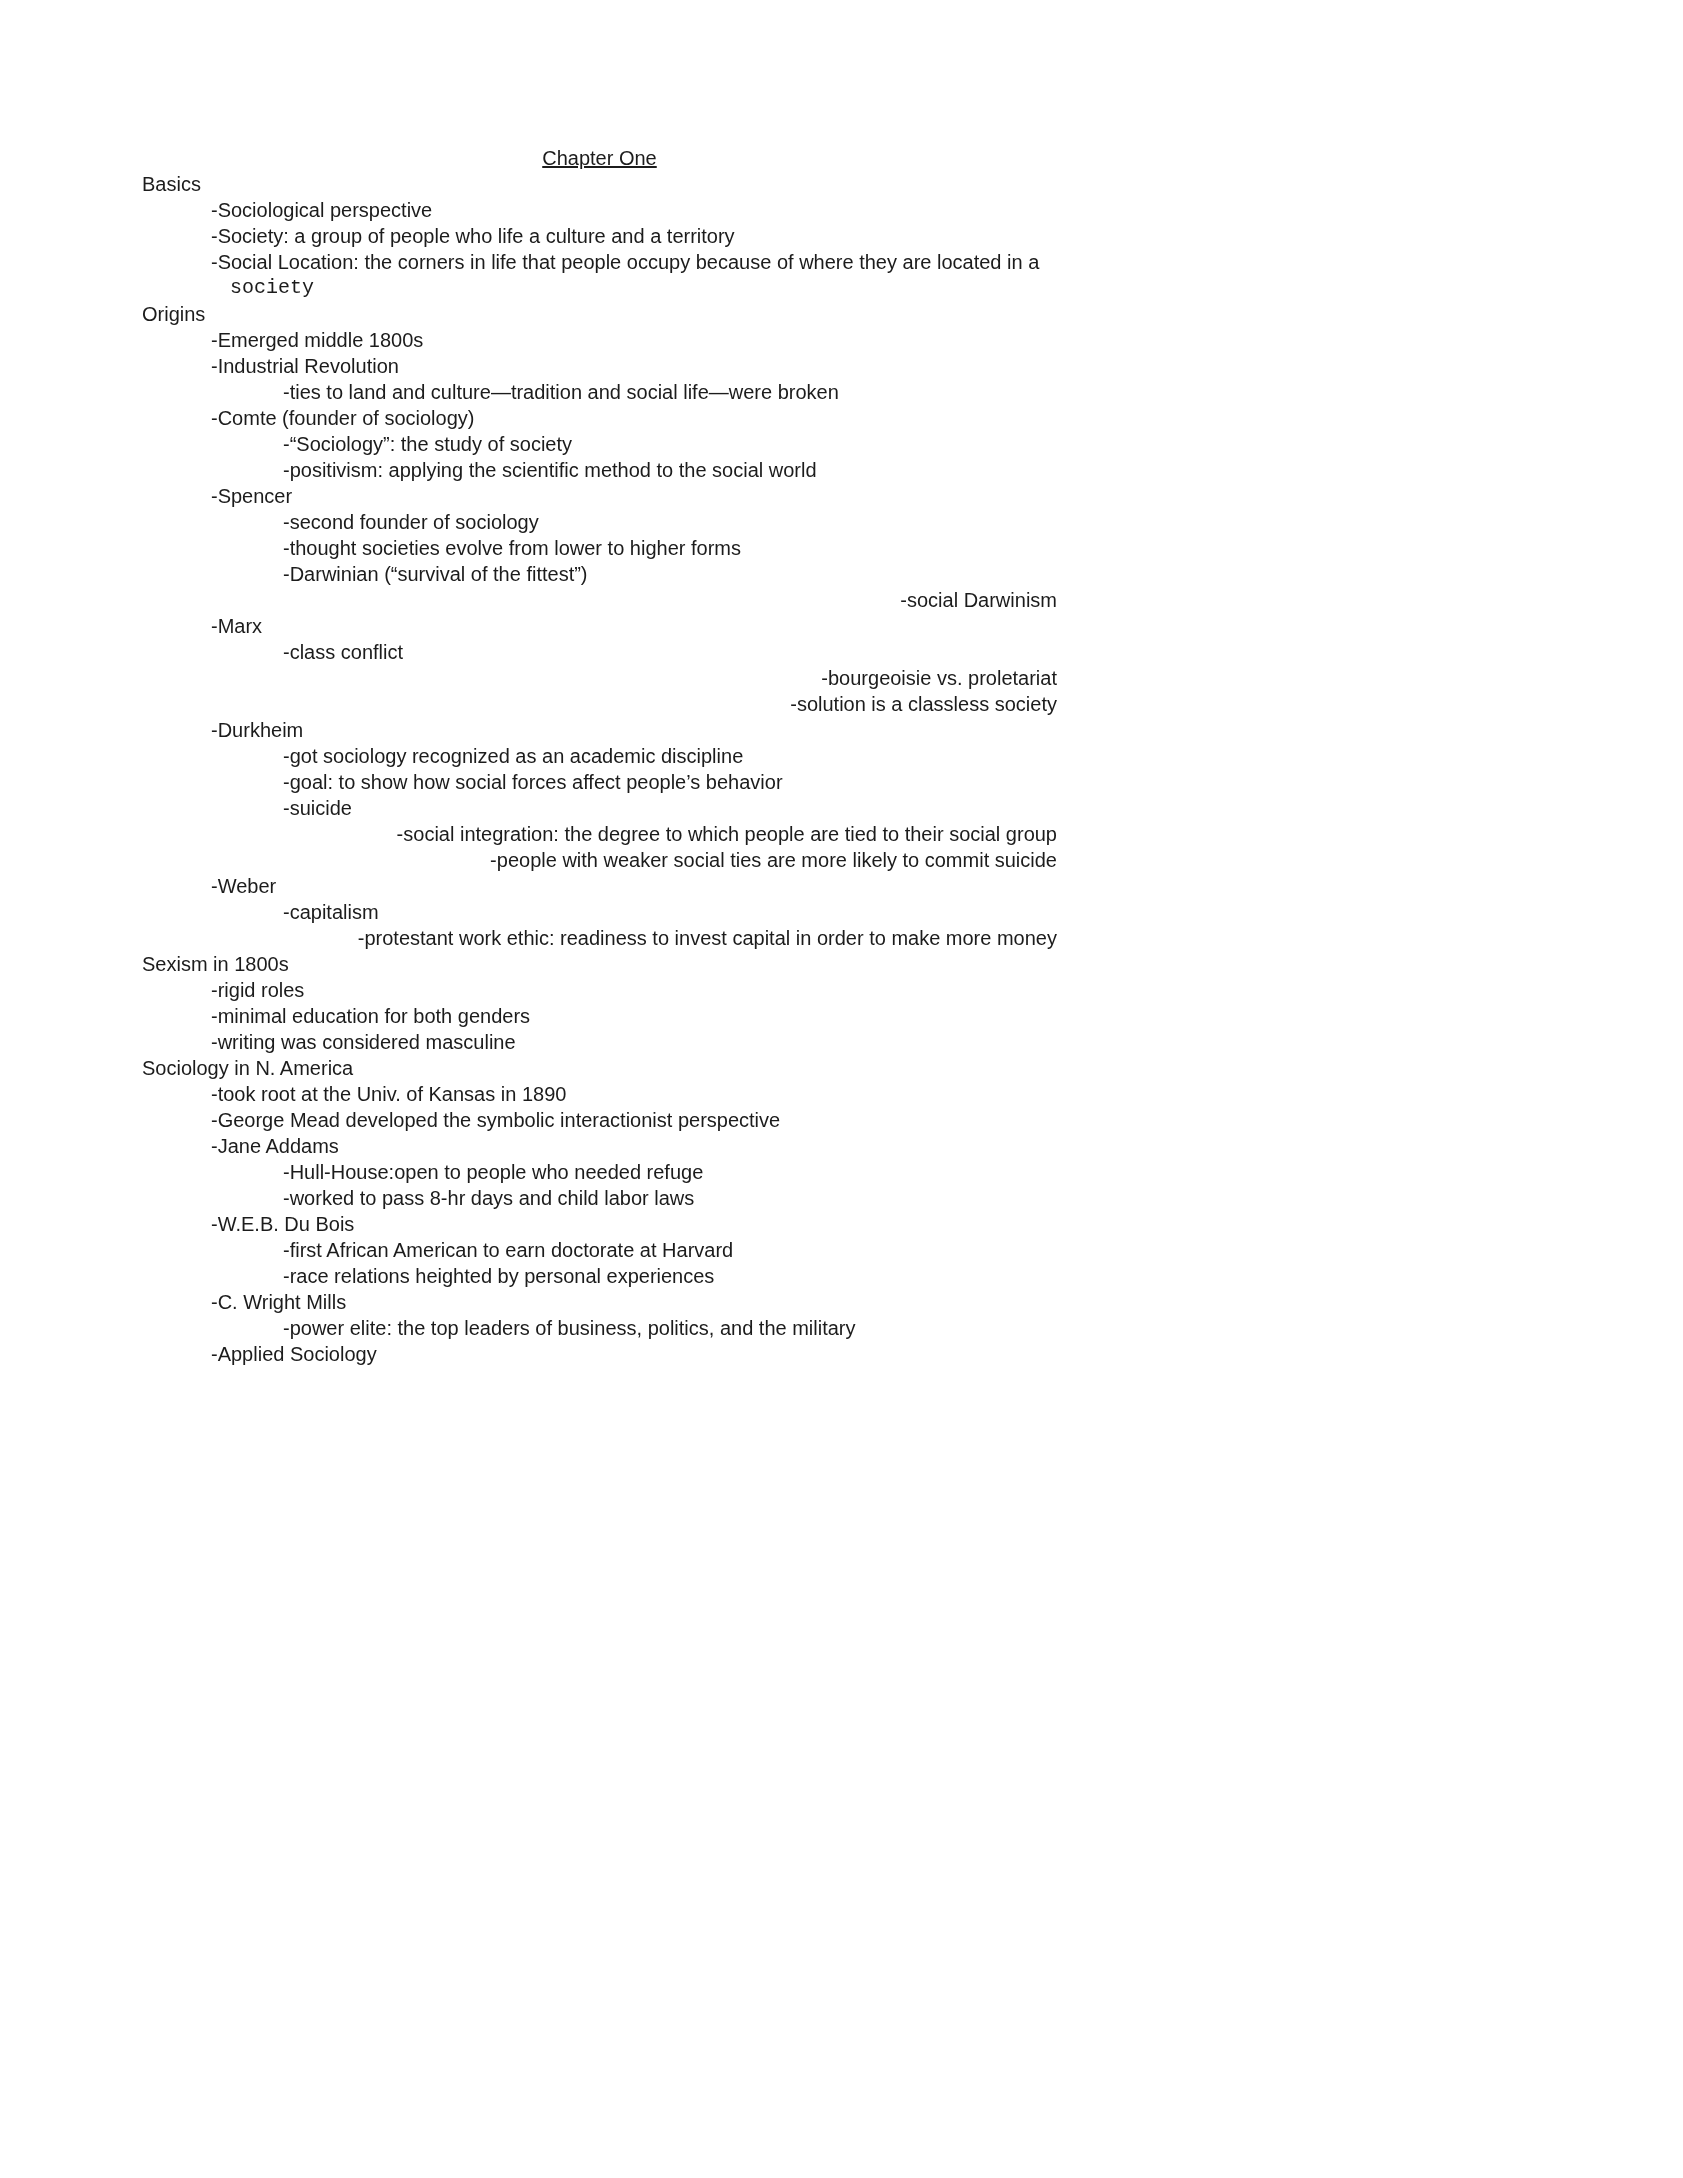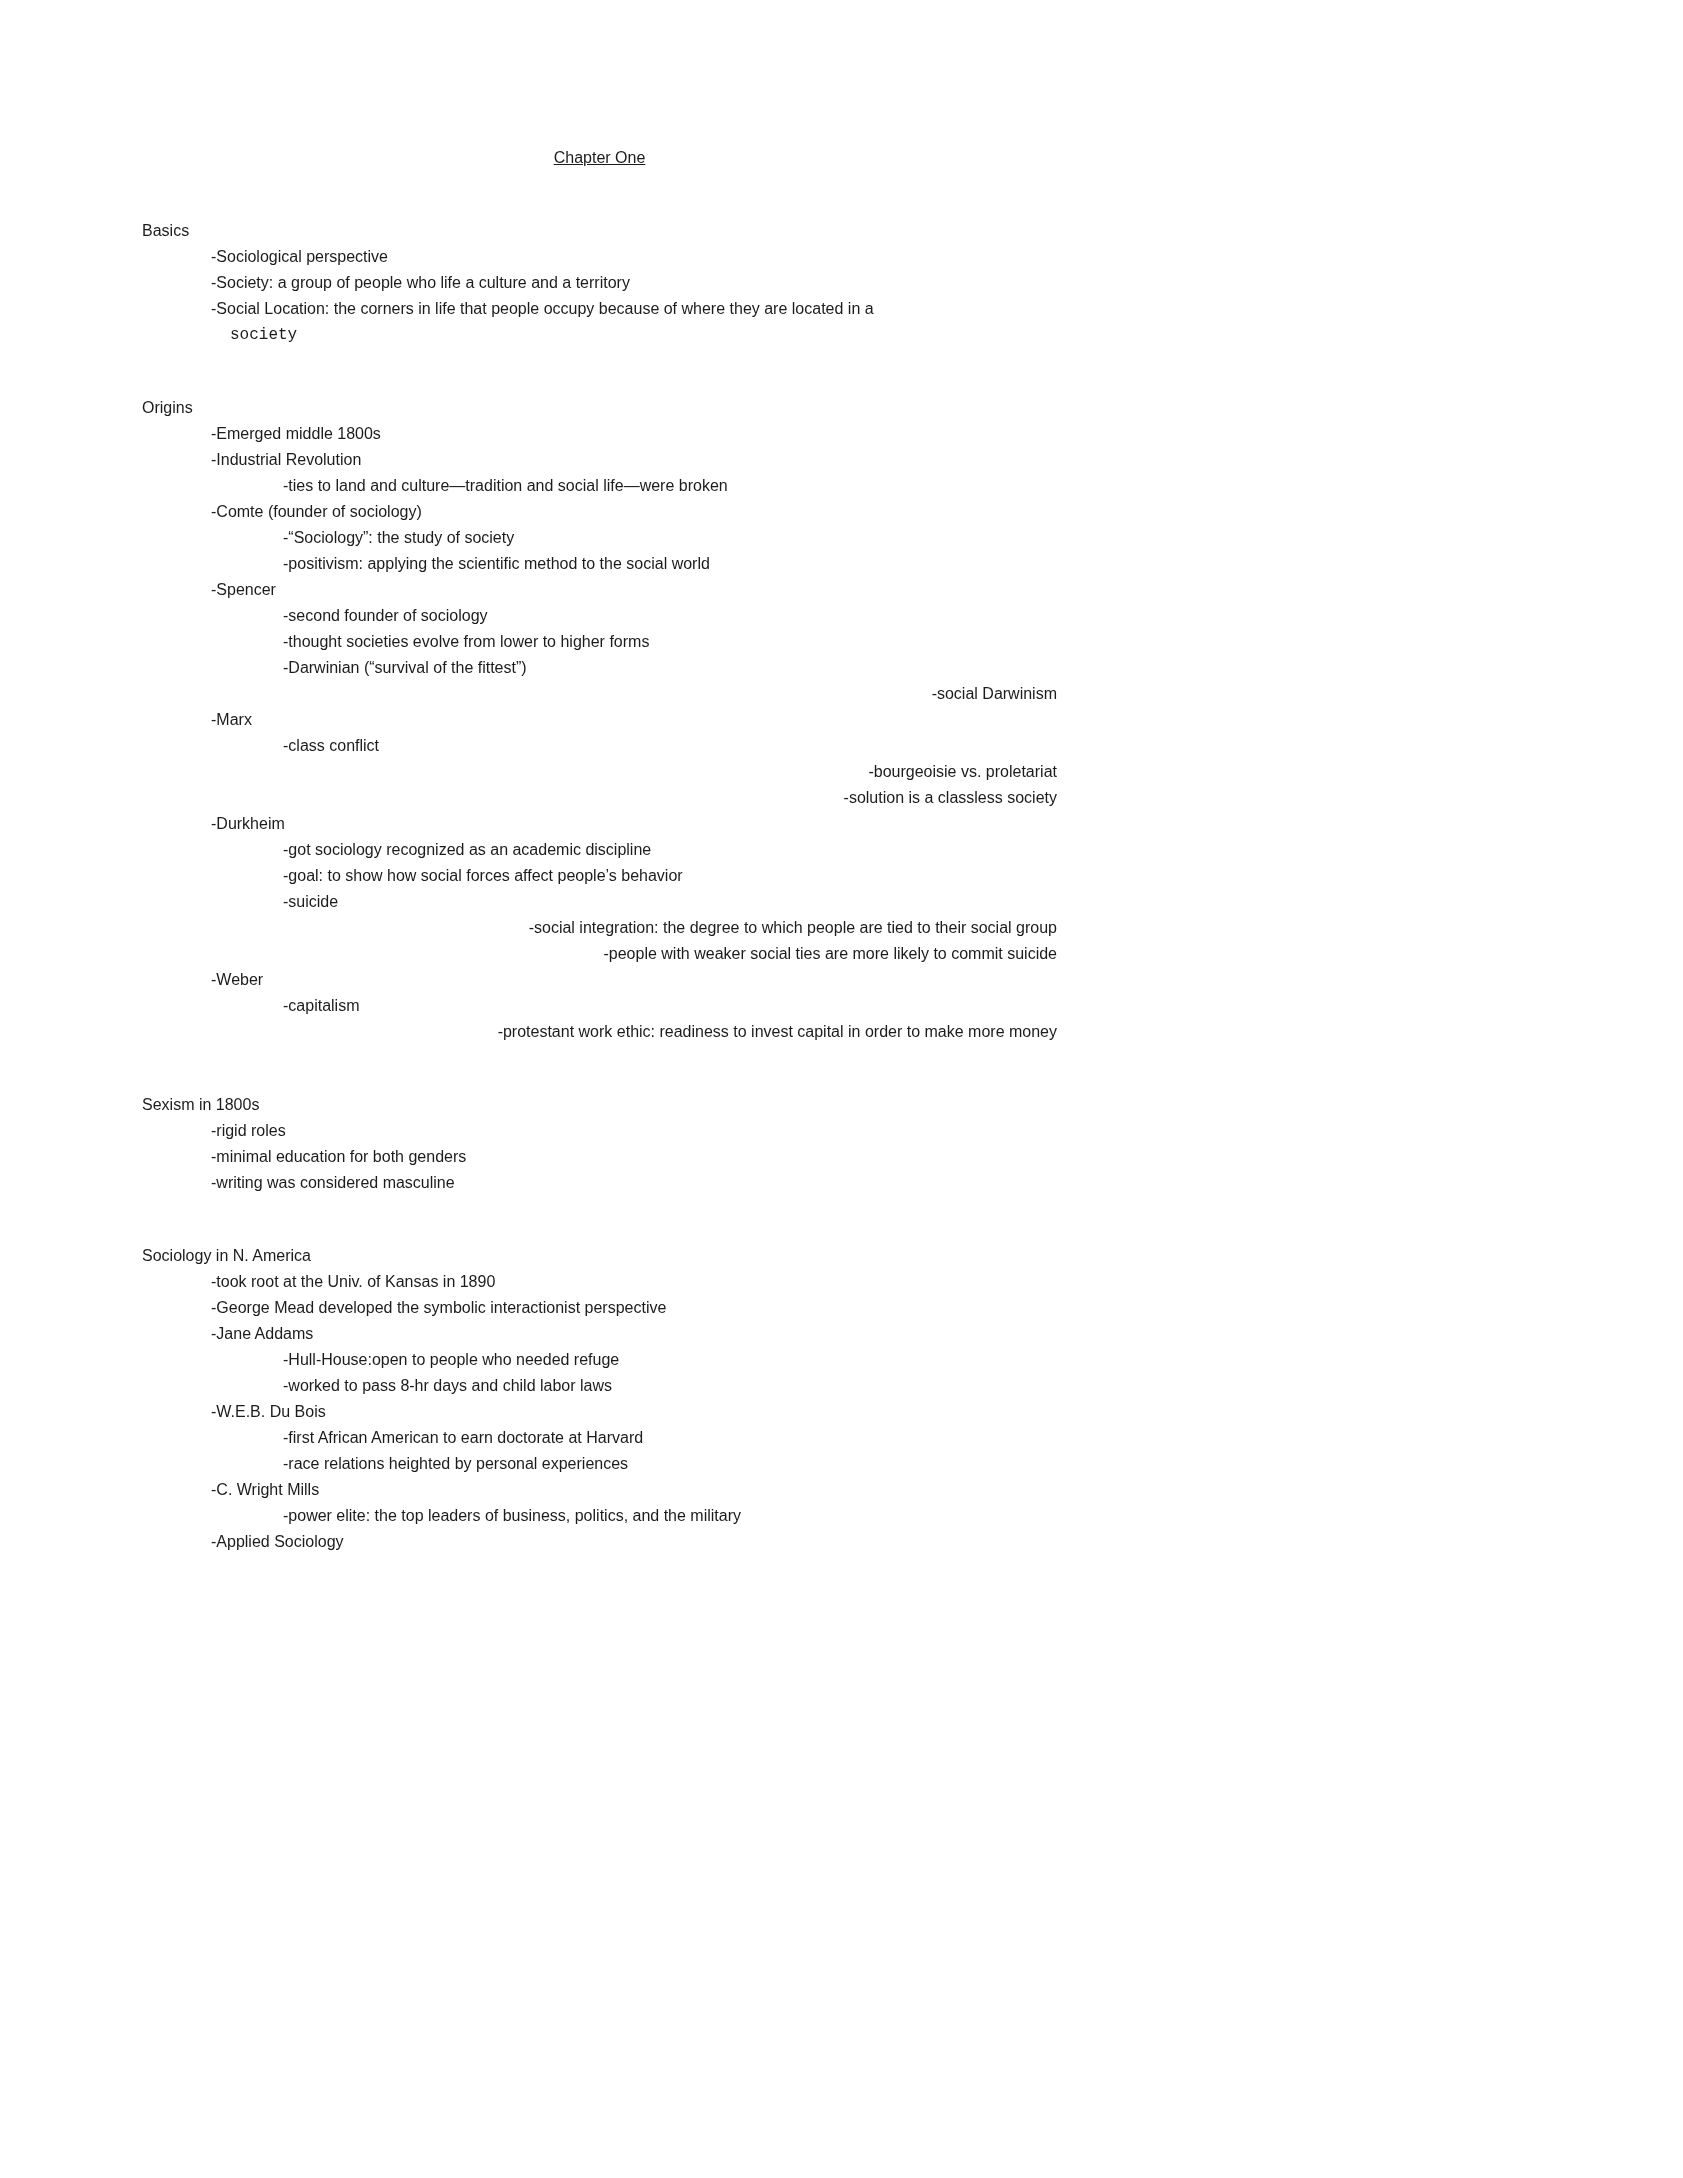--- a/index.html
+++ b/index.html
@@ -6,41 +6,41 @@
     margin: 0;
     padding: 0;
     background: #ffffff;
   }
   .page {
     position: relative;
     width: 1683px;
     height: 2178px;
     background: #ffffff;
     font-family: "Liberation Sans", sans-serif;
-    font-size: 16px;
+    font-size: 20px;
     color: #1c1c1c;
     overflow: hidden;
   }
   .content {
     position: absolute;
     top: 145px;
     left: 142px;
     width: 915px;
   }
   .title {
     text-align: center;
     text-decoration: underline;
     line-height: 26px;
     white-space: pre;
   }
   .line {
     line-height: 26px;
     white-space: pre;
   }
-  .indent-0 { padding-left: 0; margin-top: 47px; }
+  .indent-0 { padding-left: 0; }
   .indent-1 { padding-left: 69px; }
   .indent-2 { padding-left: 141px; }
   .indent-3 { padding-left: 212px; text-align: right; }
   .indent-c { padding-left: 88px; font-family: Liberation Mono, monospace; } 
 </style>
 </head>
 <body>
 
 <div class="page">
   <div class="content">

